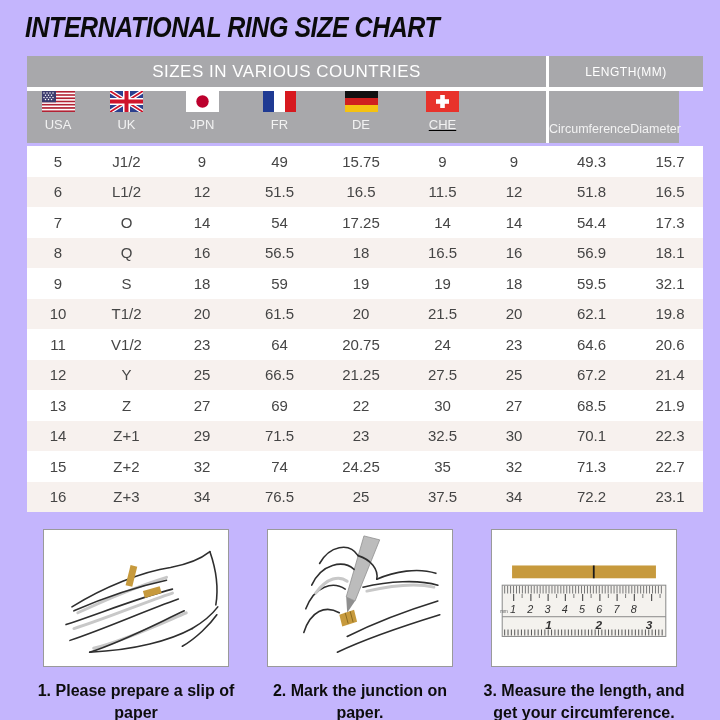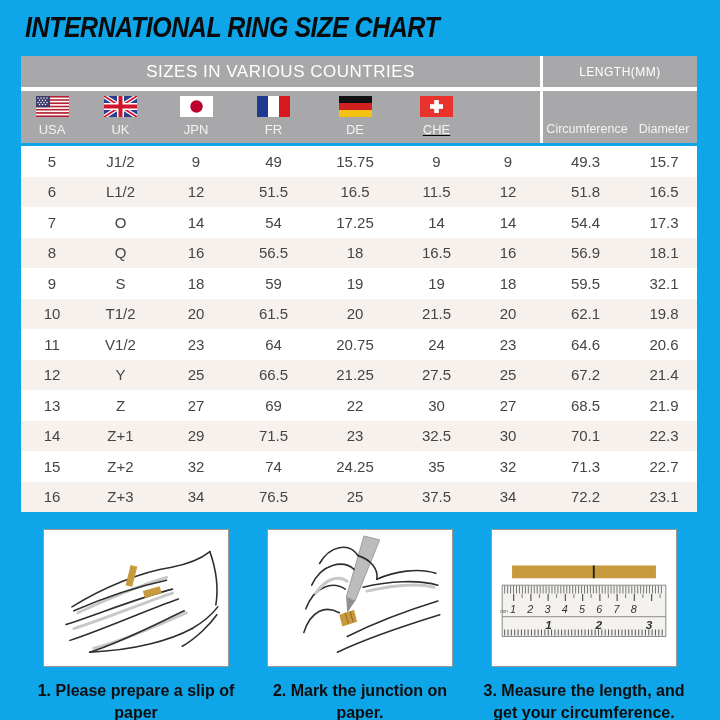--- a/index.html
+++ b/index.html
@@ -1,46 +1,46 @@
 <!DOCTYPE html>
 <html><head>
 <meta charset="utf-8">
 <style>
   * { margin:0; padding:0; box-sizing:border-box; }
   html,body { width:720px; background:#fff; font-family:"Liberation Sans", sans-serif; }
-  .page { position:relative; width:720px; height:720px; background:#0ea5e9; overflow:hidden; }
+  .page { position:relative; width:720px; height:720px; background:#c4b5fd; overflow:hidden; }
 
   
   .title {
     position:absolute; left:25px; top:11px;
     font-size:29px; font-weight:900; font-style:italic;
     letter-spacing:-0.5px; color:#0b0b0b; white-space:nowrap;
     transform:scaleX(0.86); transform-origin:left center;
   }
 
   
-  .table { position:absolute; left:21px; top:56px; width:676px; }
+  .table { position:absolute; left:27px; top:56px; width:676px; }
   .band1 { display:flex; height:31px; }
   .gh {
     background:#a8a8ab; color:#fff; display:flex; align-items:center; justify-content:center;
     font-size:17px; letter-spacing:0.5px;
   }
   .gh.left  { width:519px; }
   .gh.right { width:154px; font-size:12px; }
   .vdivider { width:3px; background:#fff; }
   .hgap { height:4px; background:#fff; }
 
   .band2 { display:flex; height:52px; }
   .flagsrow { display:flex; width:519px; background:#a8a8ab; }
-  .flagcell { display:flex; flex-direction:column; align-items:center; justify-content:flex-start; padding-top:5px; }
+  .flagcell { display:flex; flex-direction:column; align-items:center; justify-content:flex-start; }
   .flagcell .fl { width:33px; height:21px; display:block; }
   .flagcell .lbl { margin-top:5px; font-size:13px; color:#f2f2f2; }
   .c0w { width:62px; } .c1w { width:75px; } .c2w { width:76px; } .c3w { width:79px; }
   .c4w { width:84px; } .c5w { width:79px;text-decoration:underline; } .c6w { width:64px; }
-  .lenlabels { width:154px; background:#a8a8ab; display:flex; align-items:flex-end; padding-bottom:7px; }
+  .lenlabels { width:130px; background:#a8a8ab; display:flex; align-items:flex-end; padding-bottom:7px; }
   .lenlabel { font-size:12.5px; color:#f2f2f2; text-align:center; }
   .lenlabel.circ { width:88px; }
   .lenlabel.diam { width:66px; }
 
   .tbody { margin-top:3px; }
   .trow { display:flex; height:30.5px; align-items:center; background:#fff; }
   .trow.alt { background:#f7f1ee; }
   .tcell { text-align:center; font-size:15px; color:#454545; }
   .tcell.c0 { width:62px; } .tcell.c1 { width:75px; } .tcell.c2 { width:76px; }
   .tcell.c3 { width:79px; } .tcell.c4 { width:84px; } .tcell.c5 { width:79px; }

